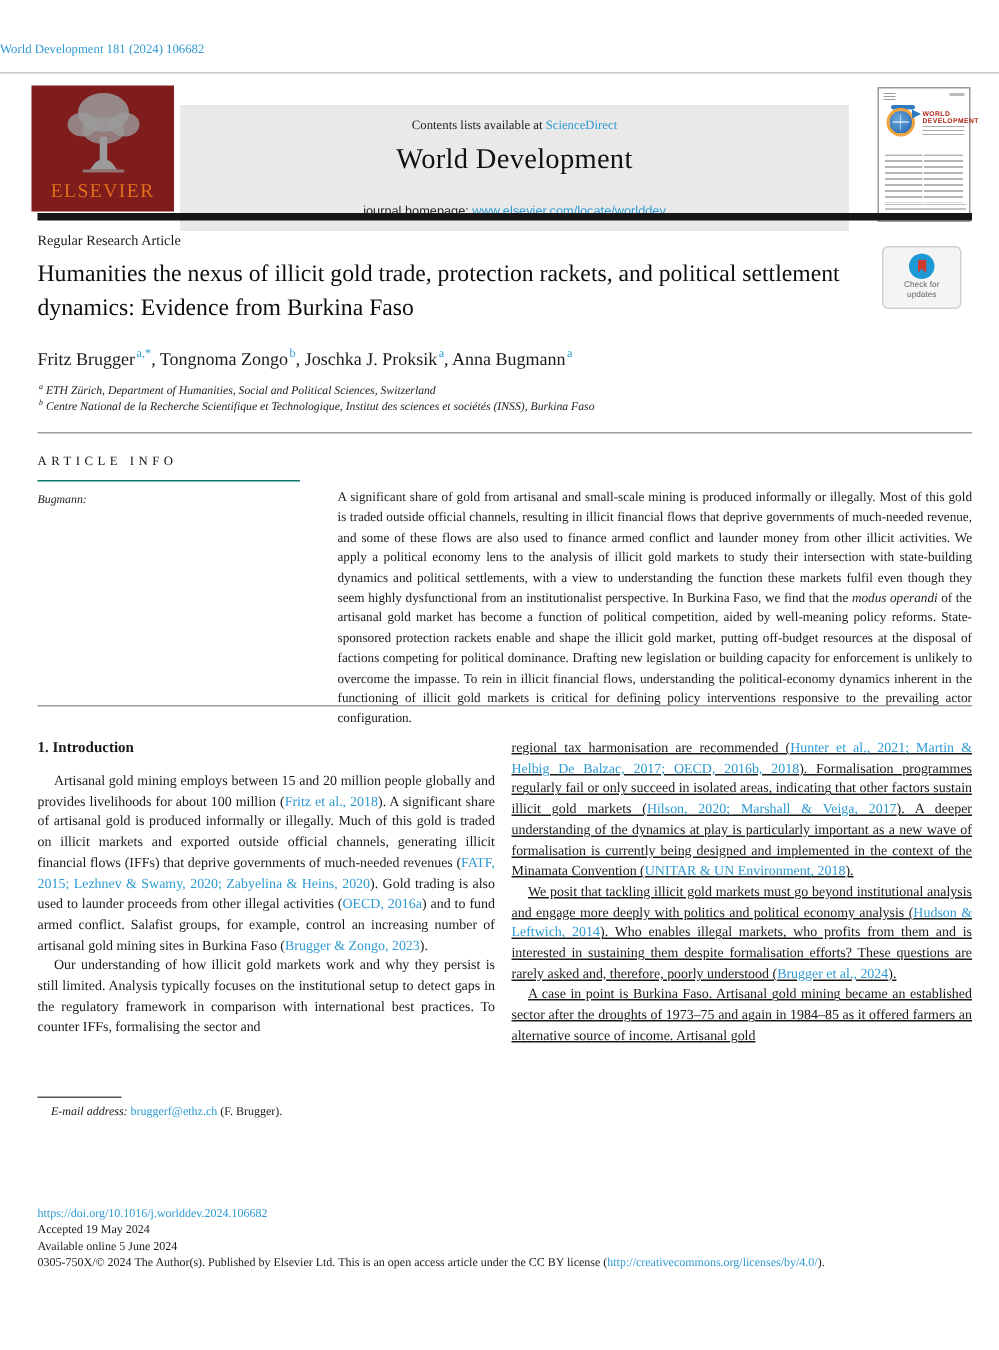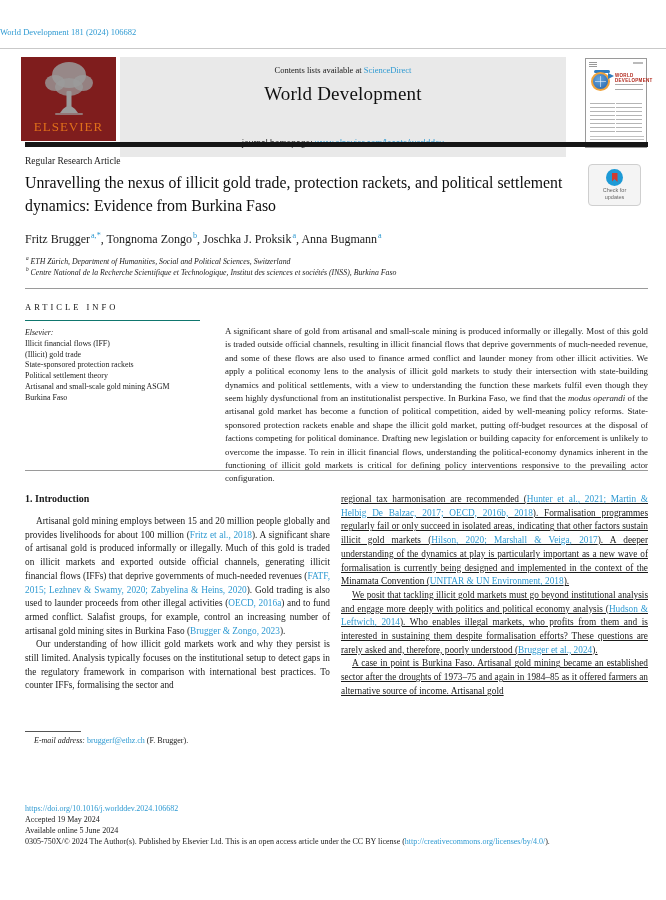--- a/index.html
+++ b/index.html
@@ -13,21 +13,21 @@
   .link, .seg-link { color:#2f9ad2; text-decoration:none; cursor:pointer; }
   .seg-italic { font-style:italic; }
   .seg-sup, .seg-suplink { vertical-align:super; font-size:68%; margin-left:1px; }
   .seg-suplink { color:#2f9ad2; }
 
   
   .journal-ref { position:absolute; top:27px; left:0; width:100%; text-align:left;
     font-size:8.5px; color:#2f9ad2; }
   .top-rule { position:absolute; top:48px; left:0; width:666px; height:1px; background:#c9c9c9; }
 
-  .band { position:absolute; left:120px; top:57px; width:446px; height:100px; background:#e9e9e9; }
+  .band { position:absolute; left:120px; top:70px; width:446px; height:84px; background:#e9e9e9; }
   .band-contents { position:absolute; top:8px; left:0; width:100%; text-align:center; font-size:8.5px; }
   .band-title { position:absolute; top:26px; left:0; width:100%; text-align:center;
     font-size:19px; font-weight:500; letter-spacing:.2px; color:#111; }
   .band-homepage { position:absolute; bottom:9px; left:0; width:100%; text-align:center;
     font-size:8.5px; font-family:"Liberation Sans","DejaVu Sans",sans-serif; color:#222; }
 
   .elsevier { position:absolute; left:21px; top:57px; width:95px; height:84px; background:#7f1d1d; }
   .elsevier svg { display:block; margin:0 auto; }
   .elsevier-name { text-align:center; font-size:13px; letter-spacing:1px; color:#e0701a;
     font-family:"Liberation Serif",serif; margin-top:-2px; }
@@ -146,48 +146,40 @@
     <div class="cover-title">WORLD DEVELOPMENT</div>
     <div class="cover-subline"></div>
     <div class="cover-toc-l"></div>
     <div class="cover-toc-r"></div>
     <div class="cover-foot"></div>
   </div>
 
   <div class="black-bar"></div>
 
   <div class="article-type">Regular Research Article</div>
-  <h1 class="title" style="font-weight:normal;">Unravelling the nexus of illicit gold trade, protection rackets, and political settlement dynamics: Evidence from Burkina Faso</h1>
+  <h1 class="title" style="font-weight:normal;">Humanities the nexus of illicit gold trade, protection rackets, and political settlement dynamics: Evidence from Burkina Faso</h1>
 
   <div class="badge">
     <div class="badge-circle">
       <div class="badge-bookmark"></div>
     </div>
     <div class="badge-text">Check for</div>
     <div class="badge-text">updates</div>
   </div>
 
   <div class="authors"><span>Fritz Brugger</span><span class="seg-suplink">a,*</span><span>, Tongnoma Zongo</span><span class="seg-suplink">b</span><span>, Joschka J. Proksik</span><span class="seg-suplink">a</span><span>, Anna Bugmann</span><span class="seg-suplink">a</span></div>
   <div class="affil affil-a"><span class="seg-sup">a</span><span> ETH Zürich, Department of Humanities, Social and Political Sciences, Switzerland</span></div>
   <div class="affil affil-b"><span class="seg-sup">b</span><span> Centre National de la Recherche Scientifique et Technologique, Institut des sciences et sociétés (INSS), Burkina Faso</span></div>
 
   <div class="rule-full rule-1"></div>
 
   <div class="info-col">
     <div class="sec-heading">ARTICLE INFO</div>
     <div class="keywords">
-      <div class="keywords-label">Elsevier:</div>
-      <div>
-          <div>Illicit financial flows (IFF)</div>
-          <div>(Illicit) gold trade</div>
-          <div>State-sponsored protection rackets</div>
-          <div>Political settlement theory</div>
-          <div>Artisanal and small-scale gold mining ASGM</div>
-          <div>Burkina Faso</div>
-        </div>
+      <div class="keywords-label">Bugmann:</div>
     </div>
   </div>
 
   <div class="abs-col">
     <div class="abstract-body"><span>A significant share of gold from artisanal and small-scale mining is produced informally or illegally. Most of this gold is traded outside official channels, resulting in illicit financial flows that deprive governments of much-needed revenue, and some of these flows are also used to finance armed conflict and launder money from other illicit activities. We apply a political economy lens to the analysis of illicit gold markets to study their intersection with state-building dynamics and political settlements, with a view to understanding the function these markets fulfil even though they seem highly dysfunctional from an institutionalist perspective. In Burkina Faso, we find that the </span><span class="seg-italic">modus operandi</span><span> of the artisanal gold market has become a function of political competition, aided by well-meaning policy reforms. State-sponsored protection rackets enable and shape the illicit gold market, putting off-budget resources at the disposal of factions competing for political dominance. Drafting new legislation or building capacity for enforcement is unlikely to overcome the impasse. To rein in illicit financial flows, understanding the political-economy dynamics inherent in the functioning of illicit gold markets is critical for defining policy interventions responsive to the prevailing actor configuration.</span></div>
   </div>
 
   <div class="rule-full rule-2"></div>
 
   <div class="intro-heading">1. Introduction</div>

